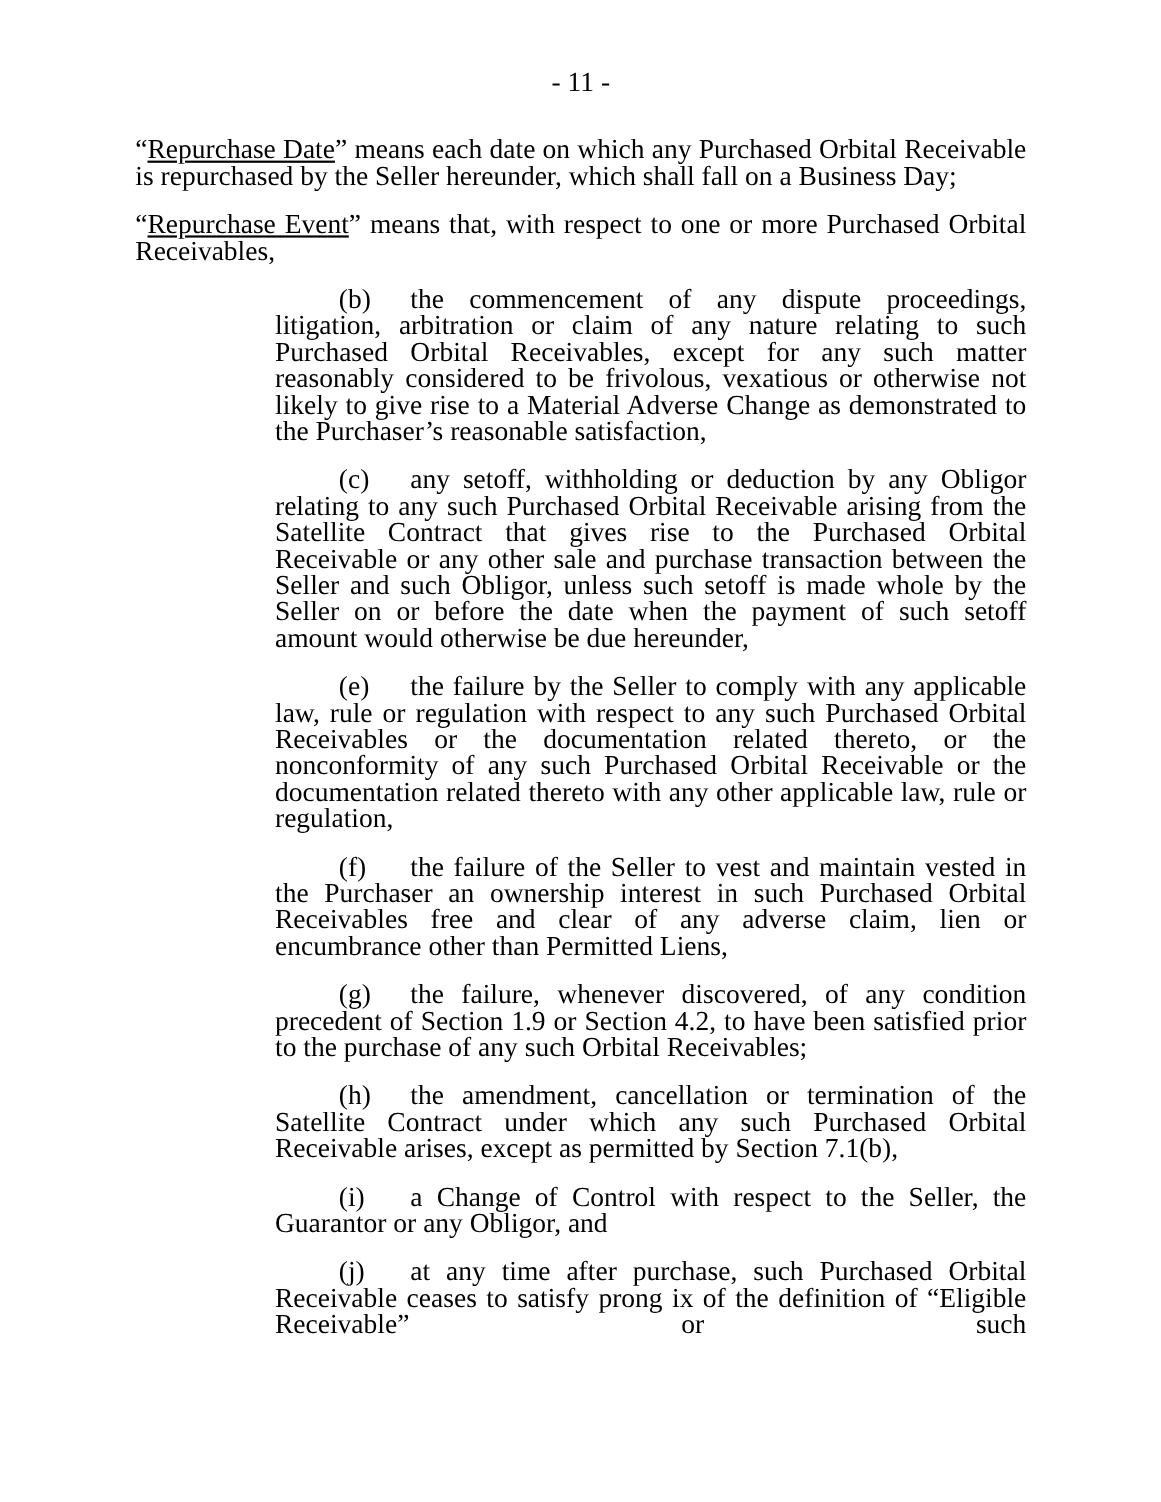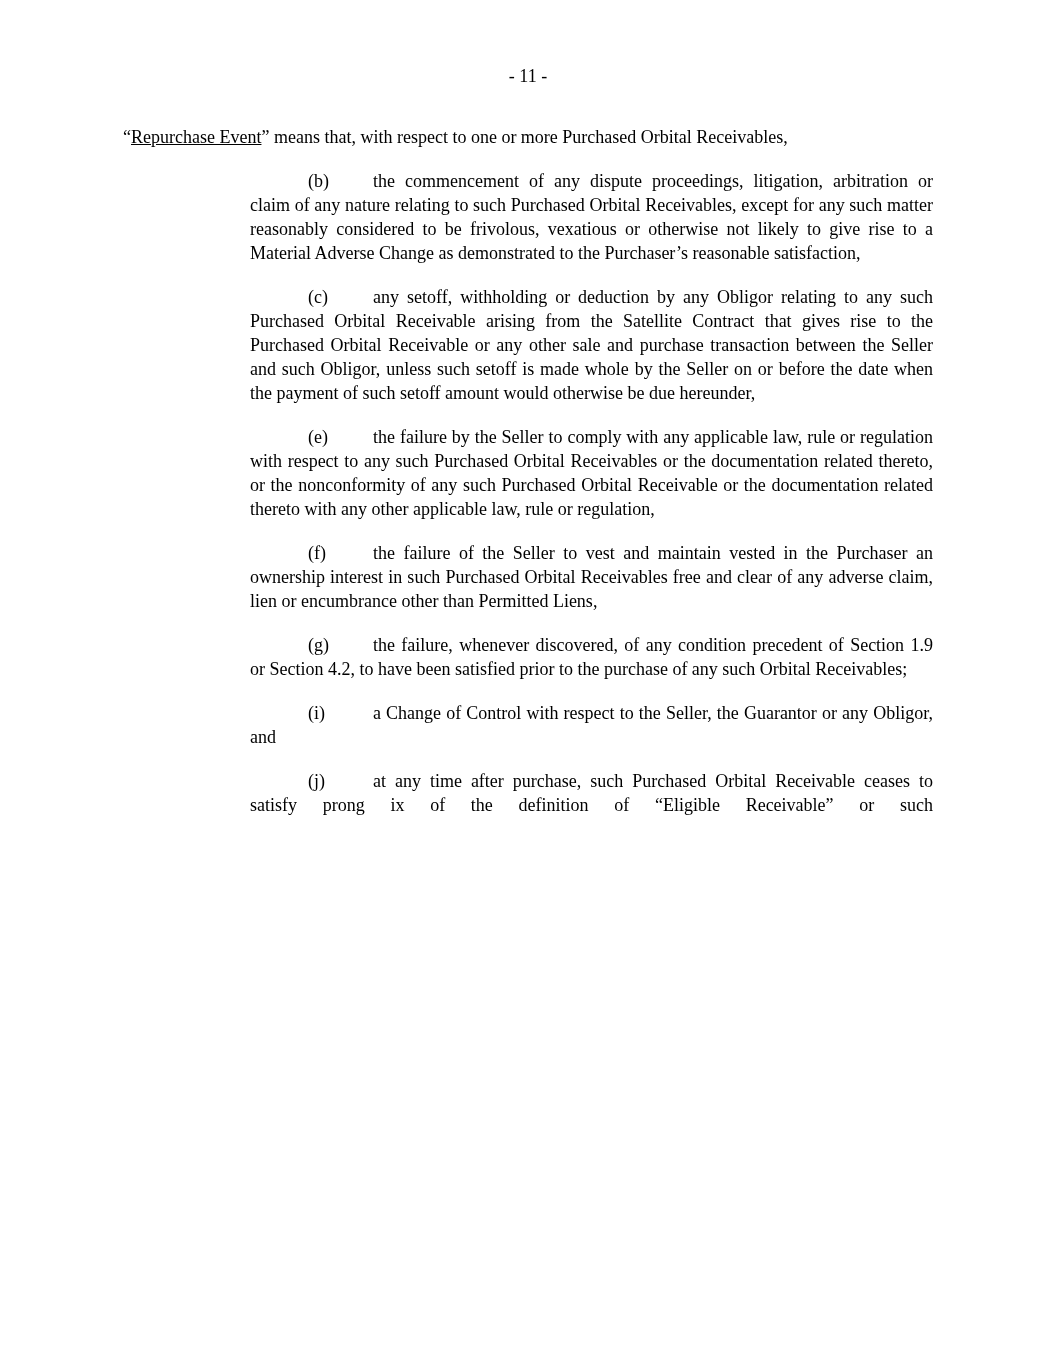--- a/index.html
+++ b/index.html
@@ -13,21 +13,21 @@
     overflow: hidden;
   }
   .page {
     box-sizing: border-box;
     width: 1055px;
     height: 1365px;
     padding: 64px 122px 40px 123px;
     background: #ffffff;
     color: #000000;
     font-family: "Liberation Serif", "DejaVu Serif", serif;
-    font-size: 18px;
+    font-size: 25px;
     line-height: 24px;
   }
   .page-number {
     text-align: center;
     margin: 0 0 37px 0;
   }
   p.def {
     margin: 0 0 20px 0;
     text-align: justify;
   }
@@ -52,33 +52,35 @@
     text-align-last: justify;
   }
 </style>
 </head>
 <body>
 
 <div class="page">
 
   <div class="page-number">- 11 -</div>
 
+  <p class="def"><span>“</span><span class="term">Repurchase Date</span><span>” means each date on which any Purchased Orbital Receivable is repurchased by the Seller hereunder, which shall fall on a Business Day;</span></p>
 
   <p class="def"><span>“</span><span class="term">Repurchase Event</span><span>” means that, with respect to one or more Purchased Orbital Receivables,</span></p>
 
 
   <p class="clause"><span class="clabel">(b)</span><span>the commencement of any dispute proceedings, litigation, arbitration or claim of any nature relating to such Purchased Orbital Receivables, except for any such matter reasonably considered to be frivolous, vexatious or otherwise not likely to give rise to a Material Adverse Change as demonstrated to the Purchaser’s reasonable satisfaction,</span></p>
 
   <p class="clause"><span class="clabel">(c)</span><span>any setoff, withholding or deduction by any Obligor relating to any such Purchased Orbital Receivable arising from the Satellite Contract that gives rise to the Purchased Orbital Receivable or any other sale and purchase transaction between the Seller and such Obligor, unless such setoff is made whole by the Seller on or before the date when the payment of such setoff amount would otherwise be due hereunder,</span></p>
 
 
   <p class="clause"><span class="clabel">(e)</span><span>the failure by the Seller to comply with any applicable law, rule or regulation with respect to any such Purchased Orbital Receivables or the documentation related thereto, or the nonconformity of any such Purchased Orbital Receivable or the documentation related thereto with any other applicable law, rule or regulation,</span></p>
 
   <p class="clause"><span class="clabel">(f)</span><span>the failure of the Seller to vest and maintain vested in the Purchaser an ownership interest in such Purchased Orbital Receivables free and clear of any adverse claim, lien or encumbrance other than Permitted Liens,</span></p>
 
   <p class="clause"><span class="clabel">(g)</span><span>the failure, whenever discovered, of any condition precedent of Section 1.9 or Section 4.2, to have been satisfied prior to the purchase of any such Orbital Receivables;</span></p>
 
+  <p class="clause"><span class="clabel">(h)</span><span>the amendment, cancellation or termination of the Satellite Contract under which any such Purchased Orbital Receivable arises, except as permitted by Section 7.1(b),</span></p>
 
   <p class="clause"><span class="clabel">(i)</span><span>a Change of Control with respect to the Seller, the Guarantor or any Obligor, and</span></p>
 
   <p class="clause justify-last"><span class="clabel">(j)</span><span>at any time after purchase, such Purchased Orbital Receivable ceases to satisfy prong ix of the definition of “Eligible Receivable” or such</span></p>
 
 </div>
 
 </body></html>

